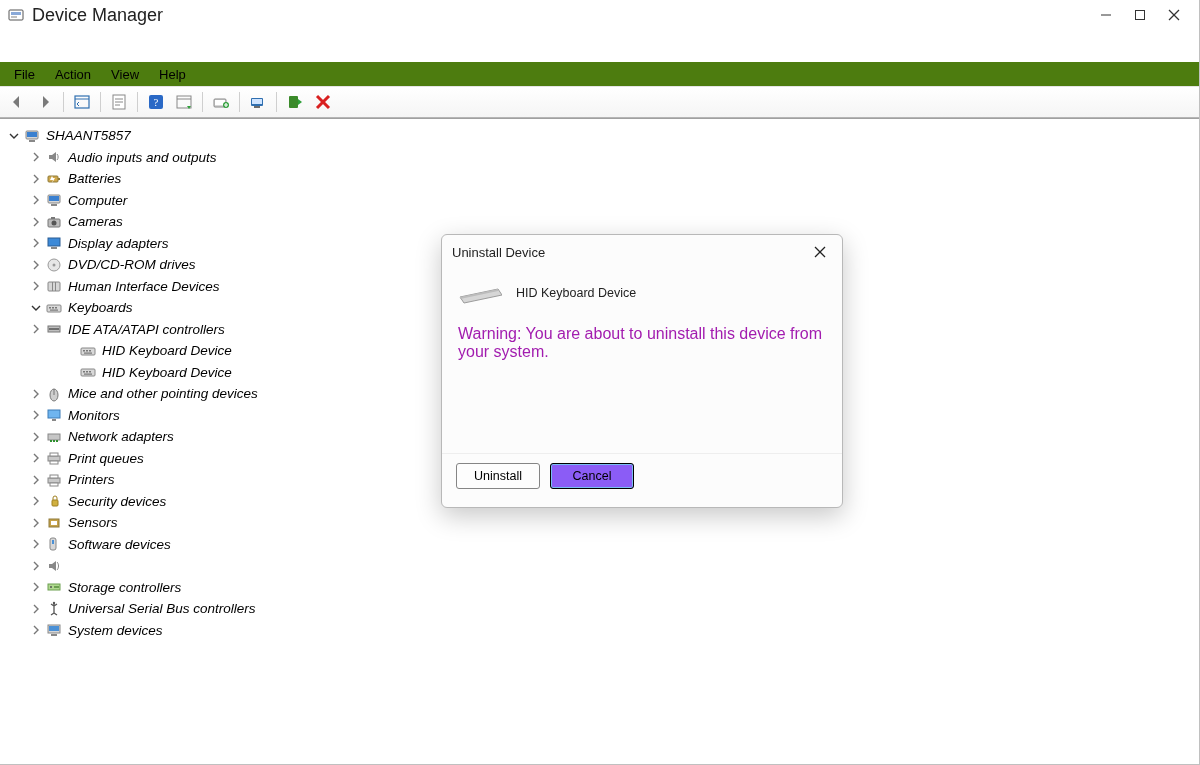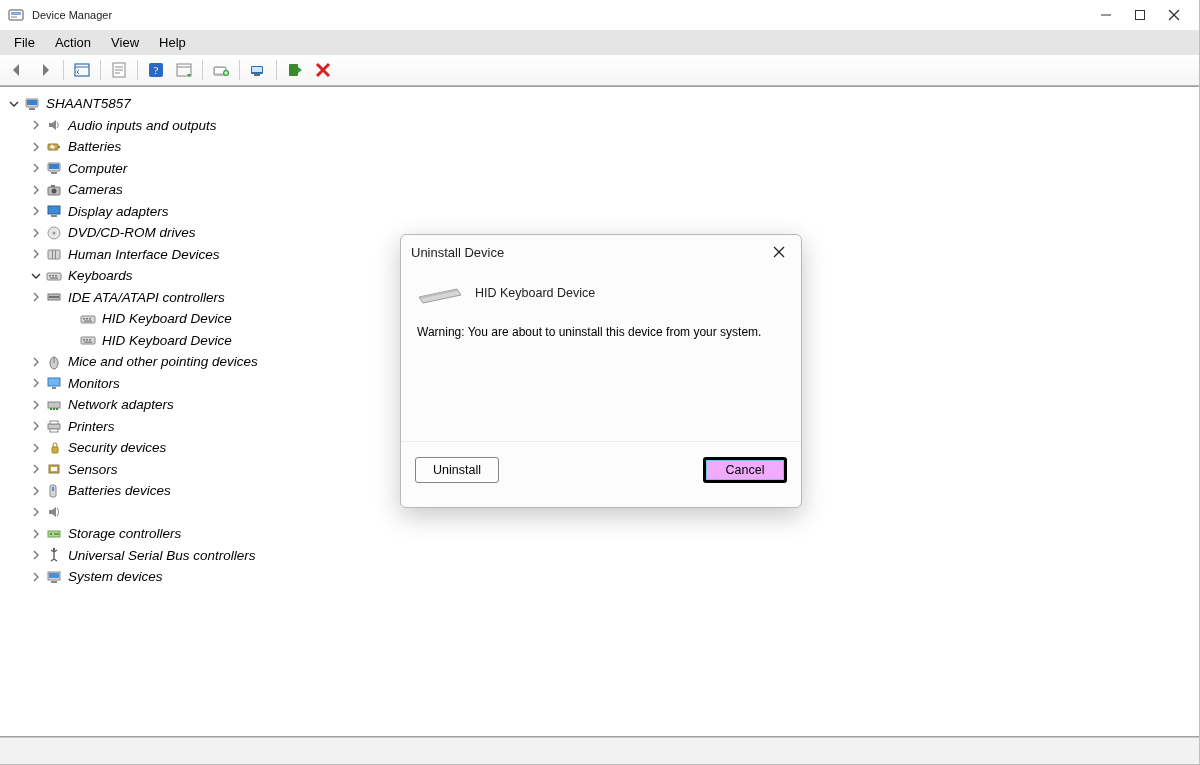--- a/index.html
+++ b/index.html
@@ -17,35 +17,36 @@
     border-bottom: 1px solid #c0c0c0;
   }
   .titlebar {
     height: 30px;
     display: flex;
     align-items: center;
     padding: 0 8px;
     background: #fff;
   }
   .titlebar .app-icon { width: 16px; height: 16px; margin-right: 8px; }
-  .titlebar .title { flex: 1; font-size: 11px; color: #222; }
+  .titlebar .title { flex: 1; font-size: 18px; color: #222; }
   .win-controls { display: flex; gap: 0; }
   .win-btn {
     width: 34px; height: 28px;
     display: flex; align-items: center; justify-content: center;
     color: #555;
   }
   .win-btn svg { width: 12px; height: 12px; }
   .menubar {
     height: 24px;
     display: flex;
     align-items: center;
     padding: 0 6px;
     gap: 4px;
-    background:#e5e5e5;
+    background:#4d7c0f;
+    margin-top:32px;
   }
   .menubar .menu-item {
     padding: 2px 8px;
     font-size: 13px;
   }
   .toolbar {
     height: 32px;
     display: flex;
     align-items: center;
     padding: 0 4px;
@@ -91,55 +92,55 @@
   .node-icon svg{width:16px;height:16px;}
   .lvl0{ padding-left:2px;}
   .lvl1{ padding-left:24px;}
   .lvl2{ padding-left:58px;}
   .statusbar{
     height:28px; background:#f2f2f2; border-top:1px solid #c9c9c9;
   }
   
   .dialog {
     position: absolute;
-    left: 400px; top: 234px;
+    left: 441px; top: 234px;
     width: 402px; height: 274px;
     background: #fcfcfc;
     border: 1px solid #b8b8b8;
     border-radius: 6px;
     box-shadow: 0 8px 26px rgba(0,0,0,0.22);
     display:flex; flex-direction:column;
   }
   .dialog-title{
     height:34px; display:flex; align-items:center;
     padding:0 10px; font-size:13px; color:#222;
   }
   .dialog-title .dtitle{ flex:1;}
   .dialog-close{ width:24px; height:24px; display:flex; align-items:center; justify-content:center; color:#333;}
   .dialog-close svg{width:12px;height:12px;}
   .dialog-body{
     flex:1; padding: 10px 16px 0 16px; font-size:12.5px; color:#222;
   }
   .dev-row{ display:flex; align-items:center; gap:14px; margin-bottom:18px;}
   .dev-row .dev-icon{ width:44px; height:28px; display:flex; align-items:center; justify-content:center;}
-  .dialog-warn{ font-size:12px; color:#000000; }
+  .dialog-warn{ font-size:16px; color:#a21caf; }
   .dialog-footer{
-    height:66px; display:flex; align-items:center; justify-content:space-between;
+    height:54px; display:flex; align-items:center; justify-content:flex-start;
     gap:10px; padding:0 14px 10px 14px;
     border-top: 1px solid #eee;
   }
   .dlg-btn{
     min-width:84px; height:26px;
     border:1px solid #858585; border-radius:3px;
     background:#fdfdfd; font-size:12.5px;
     display:flex; align-items:center; justify-content:center;
   }
   .dlg-btn.primary{
-    border:3px solid #000000;
-    background:#f0abfc;
+    border:1px solid #000000;
+    background:#8b5cf6;
     box-shadow: inset 0 0 0 1px #7abdf2;
   }
 </style>
 </head>
 <body>
 
 <div class="titlebar">
   <span class="app-icon">
     <svg viewBox="0 0 16 16">
         <rect x="1" y="3" width="14" height="10" rx="1" fill="#fff" stroke="#555"></rect>
@@ -475,20 +476,35 @@
             <path d="M3 1 L7 5 L3 9" fill="none" stroke="#777" stroke-width="1.4"></path>
           </svg>
         </span>
     <span class="node-icon">
           <svg viewBox="0 0 16 16">
             <rect x="2" y="6" width="12" height="5" fill="#c9c9c9" stroke="#888"></rect>
             <rect x="4" y="3" width="8" height="3" fill="#fff" stroke="#888"></rect>
             <rect x="4" y="11" width="8" height="3" fill="#fff" stroke="#888"></rect>
           </svg>
         </span>
+    <span>Print queues</span>
+      </div>
+      <div class="tree-row lvl1">
+    <span class="tw">
+          <svg viewBox="0 0 10 10">
+            <path d="M3 1 L7 5 L3 9" fill="none" stroke="#777" stroke-width="1.4"></path>
+          </svg>
+        </span>
+    <span class="node-icon">
+          <svg viewBox="0 0 16 16">
+            <rect x="2" y="6" width="12" height="5" fill="#c9c9c9" stroke="#888"></rect>
+            <rect x="4" y="3" width="8" height="3" fill="#fff" stroke="#888"></rect>
+            <rect x="4" y="11" width="8" height="3" fill="#fff" stroke="#888"></rect>
+          </svg>
+        </span>
     <span>Printers</span>
       </div>
       <div class="tree-row lvl1">
     <span class="tw">
           <svg viewBox="0 0 10 10">
             <path d="M3 1 L7 5 L3 9" fill="none" stroke="#777" stroke-width="1.4"></path>
           </svg>
         </span>
     <span class="node-icon">
           <svg viewBox="0 0 16 16">
@@ -517,21 +533,21 @@
           <svg viewBox="0 0 10 10">
             <path d="M3 1 L7 5 L3 9" fill="none" stroke="#777" stroke-width="1.4"></path>
           </svg>
         </span>
     <span class="node-icon">
           <svg viewBox="0 0 16 16">
             <rect x="4" y="2" width="6" height="12" rx="2" fill="#d7d7d7" stroke="#888"></rect>
             <rect x="6" y="4" width="2" height="4" fill="#4a90d6"></rect>
           </svg>
         </span>
-    <span>Batteries devices</span>
+    <span>Software devices</span>
       </div>
       <div class="tree-row lvl1">
     <span class="tw">
           <svg viewBox="0 0 10 10">
             <path d="M3 1 L7 5 L3 9" fill="none" stroke="#777" stroke-width="1.4"></path>
           </svg>
         </span>
     <span class="node-icon">
           <svg viewBox="0 0 16 16">
             <path d="M3 6h3l4-3v10l-4-3H3z" fill="#888"></path>

